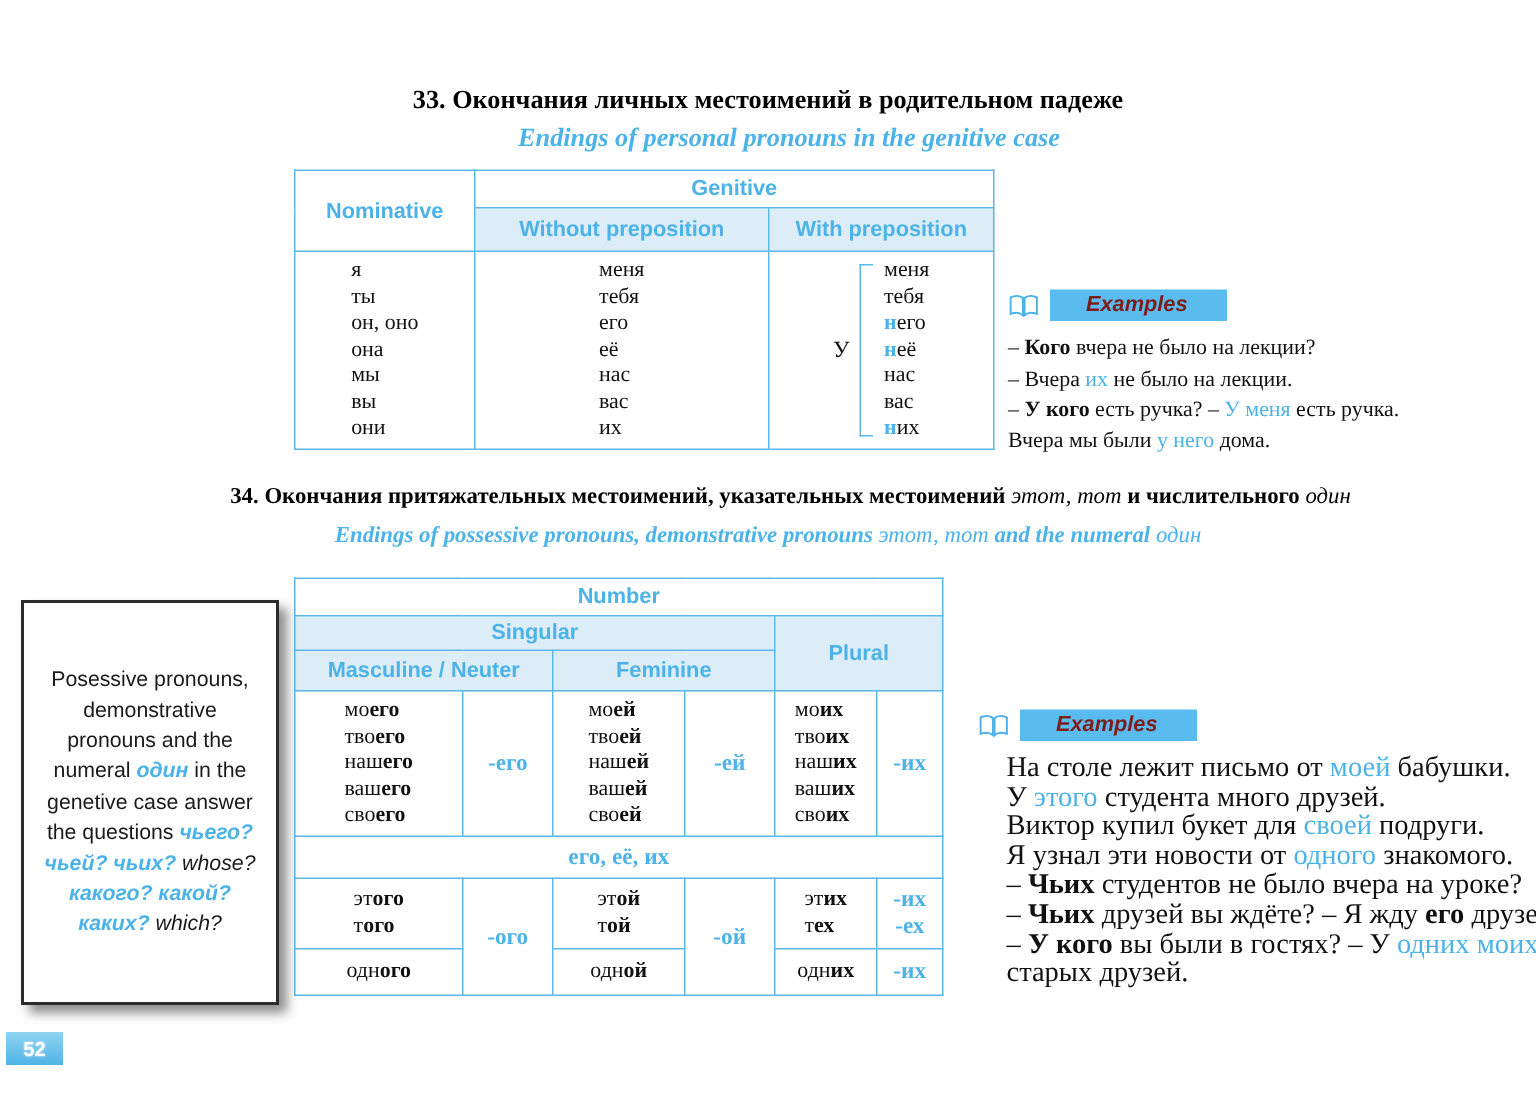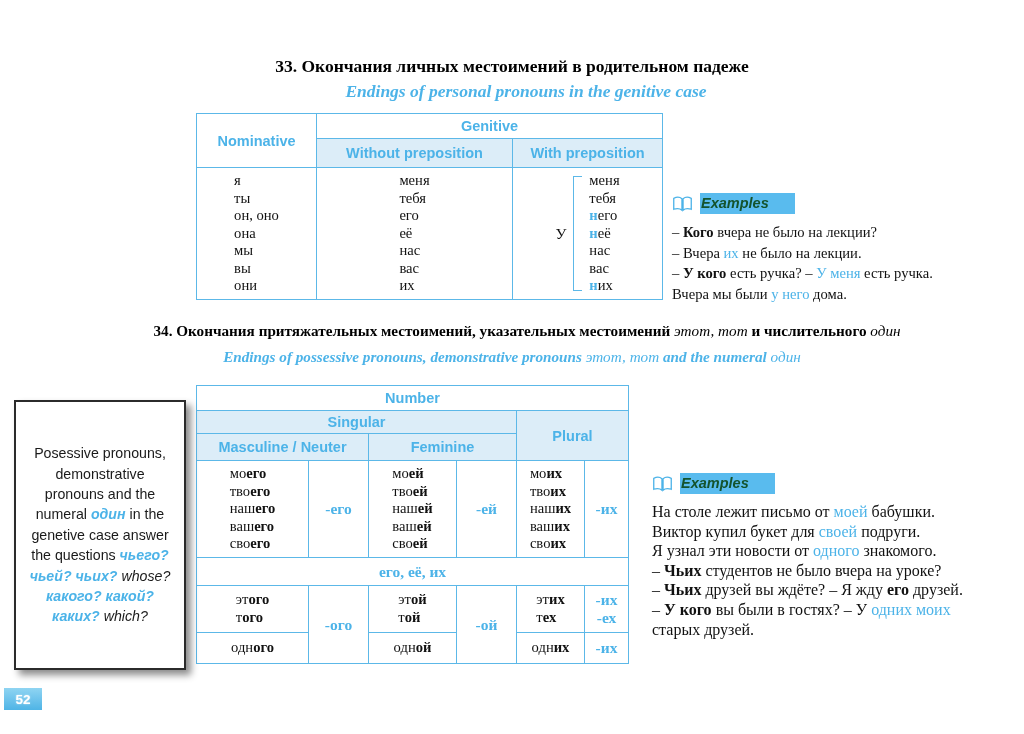--- a/index.html
+++ b/index.html
@@ -77,34 +77,34 @@
     font-size:14.2px;line-height:20.4px;color:#1a1a1a;padding:0 8px;
   }
   #callout .ru{color:#4cb3e8;font-weight:bold;font-style:italic;}
   #callout .wi{font-style:italic;color:#1a1a1a;}
 
   
   .exbox{position:absolute;}
   .extitle{display:flex;align-items:center;gap:7px;height:21px;}
   .bookicon{width:21px;height:16px;flex:0 0 auto;}
   .exlabel{
-    background:#59bbee;color:#14532d;font-weight:bold;font-style:italic;
-    font-size:14.5px;padding:2px 26px 3px 1px;line-height:16px;
+    background:#59bbee;color:#7f1d1d;font-weight:bold;font-style:italic;
+    font-size:14.5px;padding:2px 26px 3px 24px;line-height:16px;
     display:inline-block;
   }
   .exlines{
     font-family:"Liberation Serif", serif;font-size:14.6px;
     color:#111;line-height:20.5px;margin-top:8px;
   }
   .exlines div{white-space:nowrap;}
   .exlines .b{font-weight:bold;}
   .exlines .c{color:#4cb3e8;}
   #ex1{left:672px;top:193px;width:344px;}
   #ex2{left:652px;top:473px;width:372px;}
-  #ex2 .exlines{line-height:19.6px;font-size:16px;}
+  #ex2 .exlines{line-height:19.6px;font-size:19px;margin-left:19px;}
 
   
   #pageno{
     position:absolute;left:4px;top:688px;width:38px;height:22px;
     background:linear-gradient(to bottom,#8fd4f2,#4fb4e6);
     color:#fff;font-weight:bold;font-size:13.5px;
     display:flex;align-items:center;justify-content:center;
     text-shadow:0 0 2px rgba(255,255,255,.6);
   }
 </style>
@@ -241,20 +241,21 @@
       <svg viewBox="0 0 24 18" width="21" height="16">
         <path d="M2 2.5 C5 1, 9 1, 11.4 3 L11.4 16 C9 14, 5 14, 2 15 Z" fill="none" stroke="#4cb3e8" stroke-width="1.5"></path>
         <path d="M22 2.5 C19 1, 15 1, 12.6 3 L12.6 16 C15 14, 19 14, 22 15 Z" fill="none" stroke="#4cb3e8" stroke-width="1.5"></path>
         <line x1="12" y1="3.4" x2="12" y2="15.6" stroke="#4cb3e8" stroke-width="1.3"></line>
       </svg>
     </span>
     <span class="exlabel">Examples</span>
   </div>
   <div class="exlines" id="ex2-lines">
       <div><span>На столе лежит письмо от </span><span class="c">моей</span><span> бабушки.</span></div>
+      <div><span>У </span><span class="c">этого</span><span> студента много друзей.</span></div>
       <div><span>Виктор купил букет для </span><span class="c">своей</span><span> подруги.</span></div>
       <div><span>Я узнал эти новости от </span><span class="c">одного</span><span> знакомого.</span></div>
       <div><span>– </span><span class="b">Чьих</span><span> студентов не было вчера на уроке?</span></div>
       <div><span>– </span><span class="b">Чьих</span><span> друзей вы ждёте? – Я жду </span><span class="b">его</span><span> друзей.</span></div>
       <div><span>– </span><span class="b">У кого</span><span> вы были  в гостях? – У </span><span class="c">одних моих</span><span></span></div>
       <div><span>старых друзей.</span></div>
     </div>
 </div>
 
 <div id="pageno">52</div>

